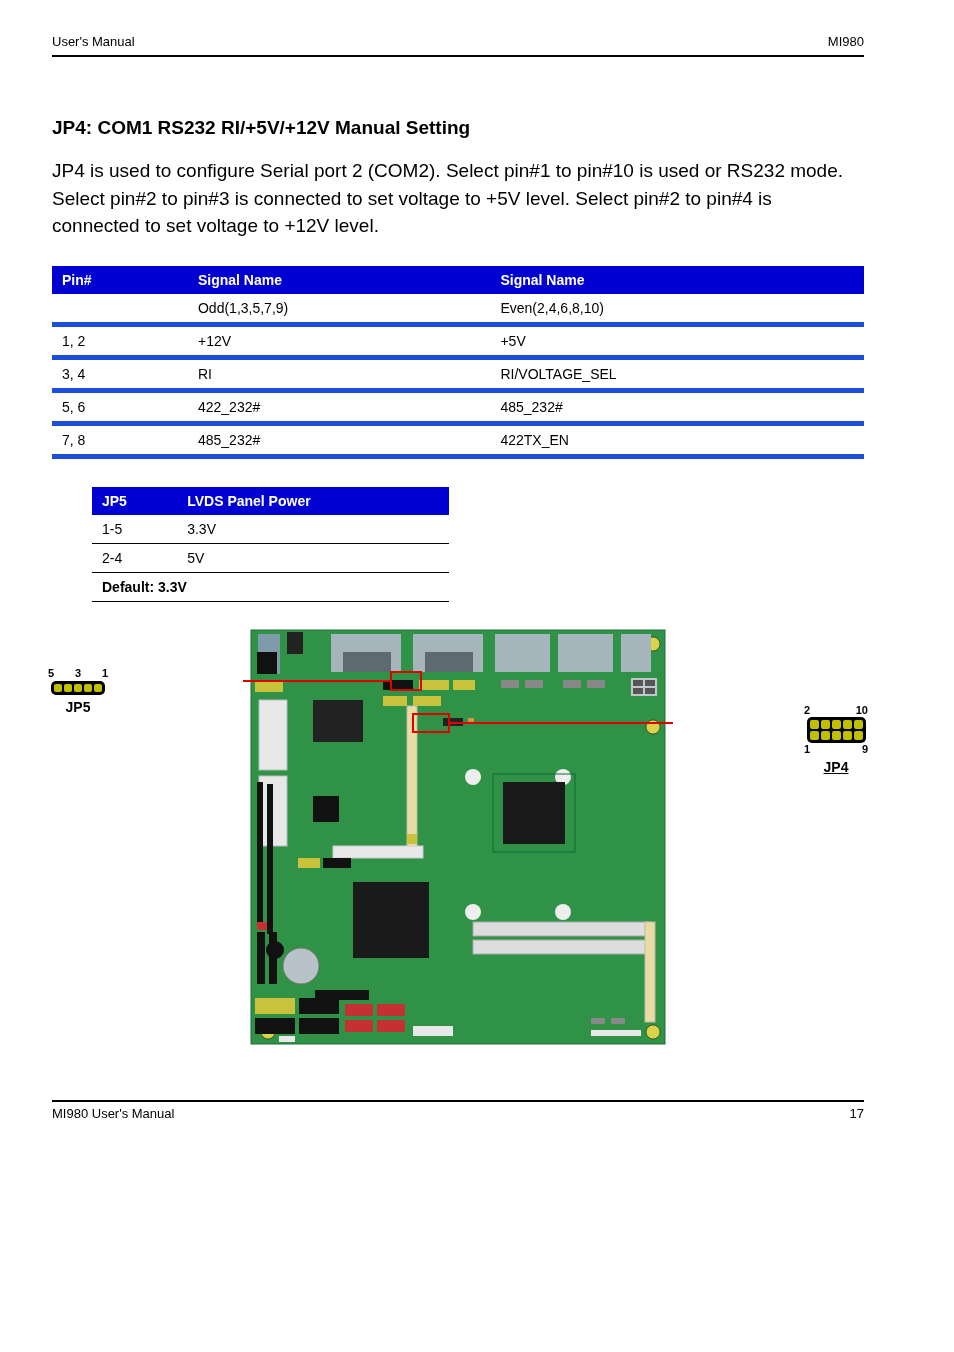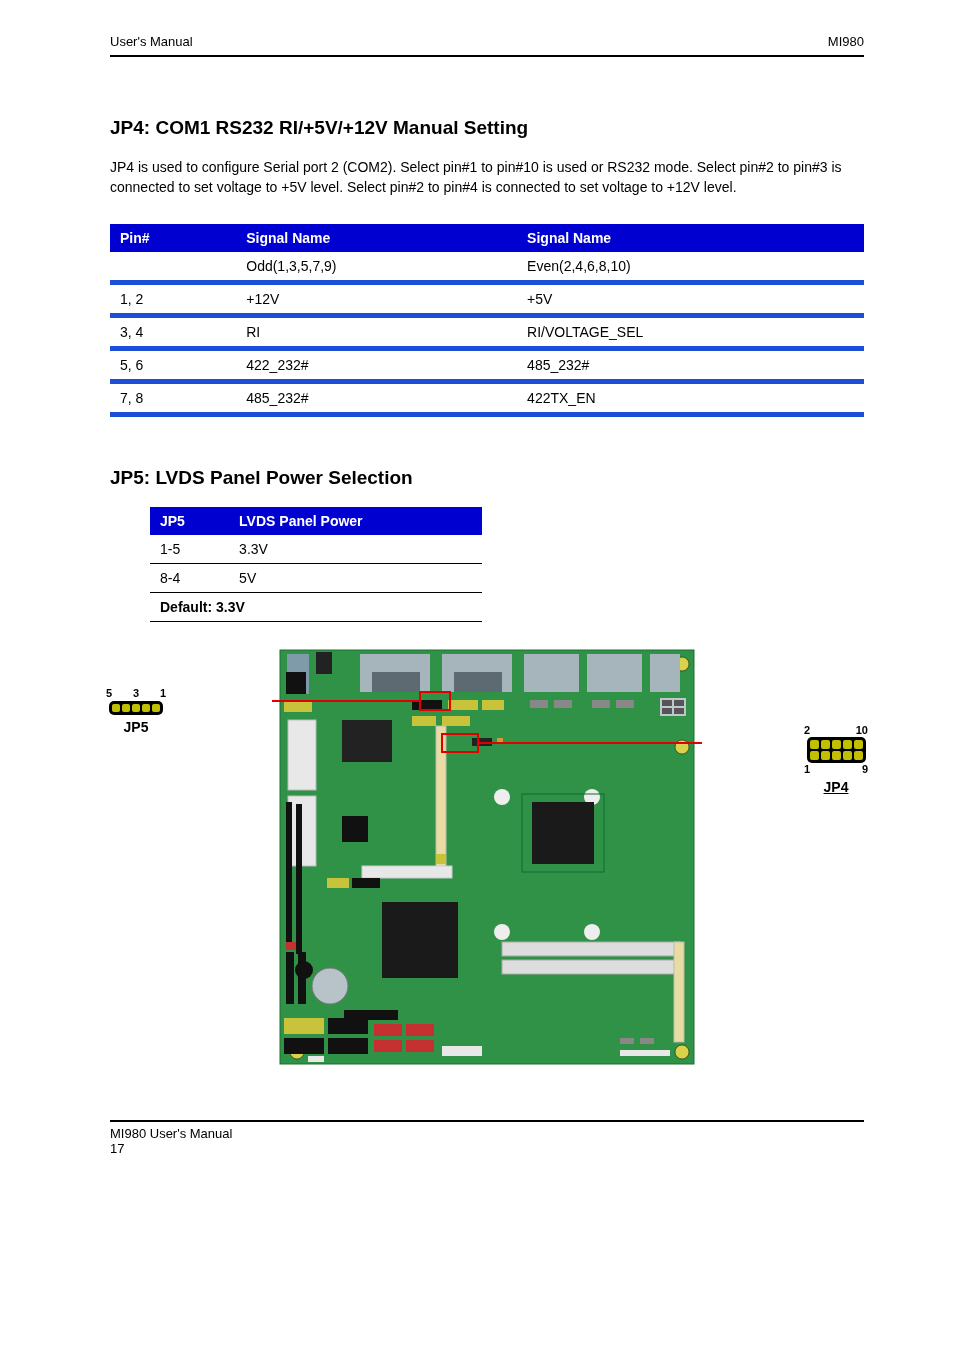--- a/index.html
+++ b/index.html
@@ -5,45 +5,45 @@
   * { box-sizing: border-box; margin: 0; padding: 0; }
   body {
     font-family: Arial, sans-serif;
     font-size: 14px;
     color: #000;
     background: #fff;
     width: 954px;
     margin: 0 auto;
   }
   .page {
-    padding: 34px 90px 20px 110px;
+    padding: 34px 90px 20px 52px;
     position: relative;
   }
   .header {
     display: flex;
     justify-content: space-between;
     font-size: 13px;
     padding-bottom: 6px;
     border-bottom: 2px solid #000;
     margin-bottom: 60px;
   }
   h2.section-title {
     font-size: 19px;
     font-weight: bold;
     margin-bottom: 18px;
   }
   p.desc {
-    font-size: 14px;
+    font-size: 19px;
     margin-bottom: 26px;
     line-height: 1.45;
   }
   table.pin-table {
     width: 100%;
     border-collapse: collapse;
-    margin-bottom: 50px;
+    margin-bottom: 28px;
     font-size: 14px;
   }
   table.pin-table th {
     background: #0000d0;
     color: #fff;
     font-weight: bold;
     text-align: left;
     padding: 6px 10px;
   }
   table.pin-table td {
@@ -125,21 +125,20 @@
   }
   .pin-label-row { margin-top: 4px; display: flex; gap: 4px; font-size: 11px; }
   .pin-label-col { display: flex; font-size: 11px; gap: 6px; }
   .footer {
     margin-top: 18px;
     border-top: 2px solid #000;
     padding-top: 4px;
     display: flex;
     justify-content: space-between;
     font-size: 13px;
-    flex-direction: column;
   }
   .redbox { stroke: #e00000; stroke-width: 2; fill: none; }
   .redline { stroke: #e00000; stroke-width: 2; }
 </style>
 </head>
 <body>
 
 <div class="page">
 
   <div class="header">
@@ -180,36 +179,35 @@
         <td>485_232#</td>
       </tr>
       <tr>
         <td>7, 8</td>
         <td>485_232#</td>
         <td>422TX_EN</td>
       </tr>
     </tbody>
   </table>
 
-  <h2 class="section-title">JP5: LVDS Panel Power Selection</h2>
 
   <table class="small-table">
     <thead>
       <tr>
         <th>JP5</th>
         <th>LVDS Panel Power</th>
       </tr>
     </thead>
     <tbody>
       <tr>
         <td>1-5</td>
         <td>3.3V</td>
       </tr>
       <tr>
-        <td>8-4</td>
+        <td>2-4</td>
         <td>5V</td>
       </tr>
       <tr>
         <td colspan="2" style="font-weight:bold;">Default: 3.3V</td>
       </tr>
     </tbody>
   </table>
 
   <div class="board-row">
 

